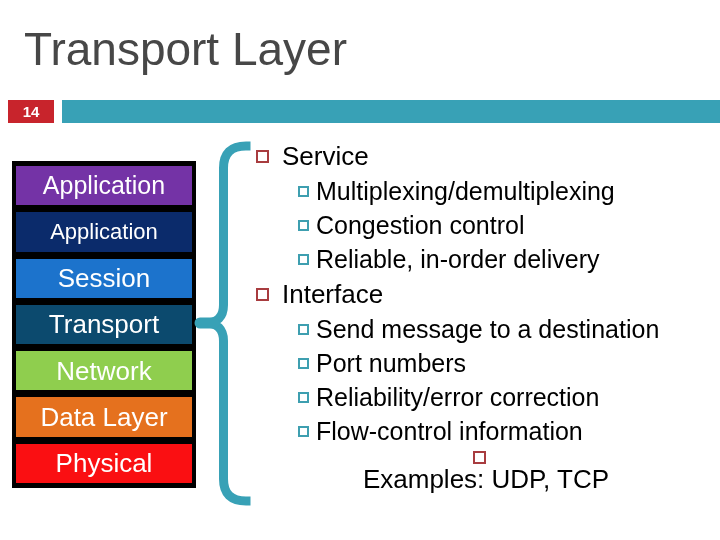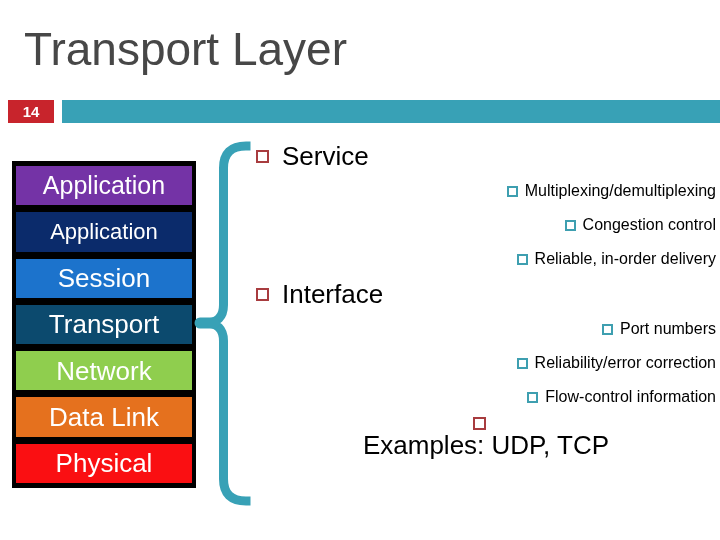--- a/index.html
+++ b/index.html
@@ -55,21 +55,21 @@
   }
 
   
   .bullets {
     position: absolute; left: 256px; top: 138px; width: 460px;
     color: #000;
   }
   .bullets ul { list-style: none; margin: 0; padding: 0; }
   .bullet { display: flex; align-items: center; }
   .bullet.lvl1 { height: 36px; font-size: 26px; }
-  .bullet.lvl2 { height: 34px; font-size: 16px; padding-left: 42px; justify-content: flex-end; }
+  .bullet.lvl2 { height: 34px; font-size: 25px; padding-left: 42px; }
   .bullet.lvl1:last-child { margin-top: 3px; flex-direction: column; }
   .sq {
     display: inline-block; box-sizing: border-box;
     background: transparent; flex: 0 0 auto;
   }
   .bullet.lvl1 .sq { width: 13px; height: 13px; border: 2px solid; margin-right: 13px; }
   .bullet.lvl2 .sq { width: 11px; height: 11px; border: 2px solid; margin-right: 7px; }
   .bullet-text { white-space: nowrap; }
 </style>
 </head>
@@ -79,21 +79,21 @@
 
 <div class="page-num-badge" style="background-color: rgb(200, 36, 44);">14</div>
 <div class="accent-bar" style="background-color: rgb(56, 161, 182);"></div>
 
 <div class="osi-stack">
   <div class="osi-layer" style="background-color: rgb(116, 51, 166);">Application</div>
   <div class="osi-layer" style="background-color: rgb(11, 43, 107);">Application</div>
   <div class="osi-layer" style="background-color: rgb(28, 115, 204);">Session</div>
   <div class="osi-layer" style="background-color: #0c4a6e;">Transport</div>
   <div class="osi-layer" style="background-color: rgb(143, 206, 78);">Network</div>
-  <div class="osi-layer" style="background-color: rgb(229, 113, 30);">Data Link</div>
+  <div class="osi-layer" style="background-color: rgb(229, 113, 30);">Data Layer</div>
   <div class="osi-layer" style="background-color: rgb(250, 15, 18);">Physical</div>
 </div>
 
 <div class="brace-wrap">
   <svg width="70" height="390" viewBox="0 0 70 390">
     <path d="M56,16 Q33.5,16 33.5,38 L33.5,175 Q33.5,193 15,193 Q33.5,193 33.5,211 L33.5,349 Q33.5,371 56,371" fill="none" stroke-width="9" stroke-linecap="square" stroke="#38A1B6"></path>
     <path d="M10,193 L24,193" fill="none" stroke-width="11" stroke-linecap="round" stroke="#38A1B6"></path>
   </svg>
 </div>
 
@@ -114,20 +114,24 @@
     <li class="bullet lvl2">
       <span class="sq" style="border-color: rgb(62, 159, 176);"></span>
       <span class="bullet-text">Reliable, in-order delivery</span>
     </li>
     <li class="bullet lvl1">
       <span class="sq" style="border-color: rgb(168, 60, 63);"></span>
       <span class="bullet-text">Interface</span>
     </li>
     <li class="bullet lvl2">
       <span class="sq" style="border-color: rgb(62, 159, 176);"></span>
+      <span class="bullet-text">Send message to a destination</span>
+    </li>
+    <li class="bullet lvl2">
+      <span class="sq" style="border-color: rgb(62, 159, 176);"></span>
       <span class="bullet-text">Port numbers</span>
     </li>
     <li class="bullet lvl2">
       <span class="sq" style="border-color: rgb(62, 159, 176);"></span>
       <span class="bullet-text">Reliability/error correction</span>
     </li>
     <li class="bullet lvl2">
       <span class="sq" style="border-color: rgb(62, 159, 176);"></span>
       <span class="bullet-text">Flow-control information</span>
     </li>

